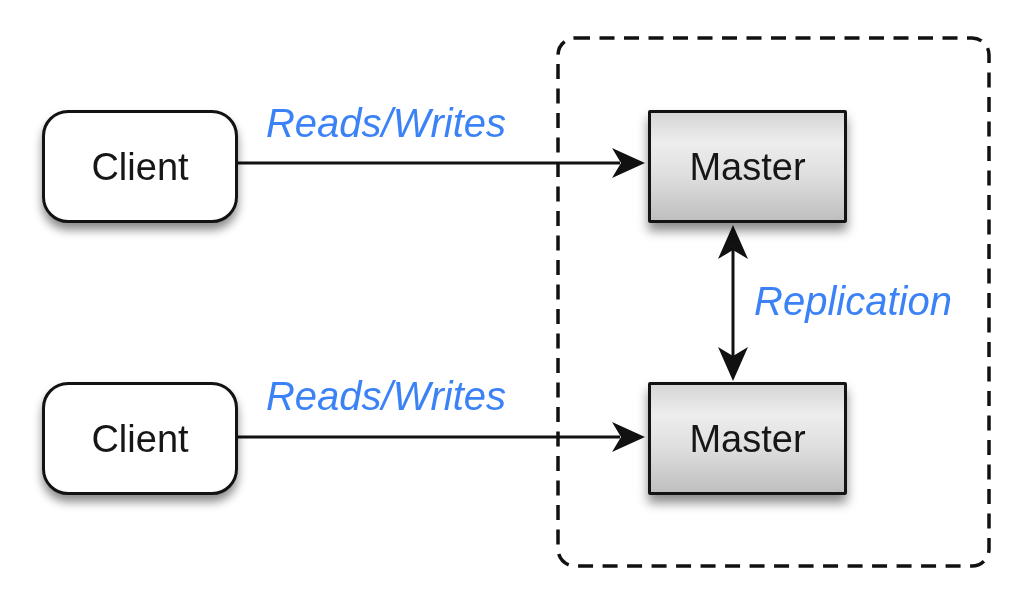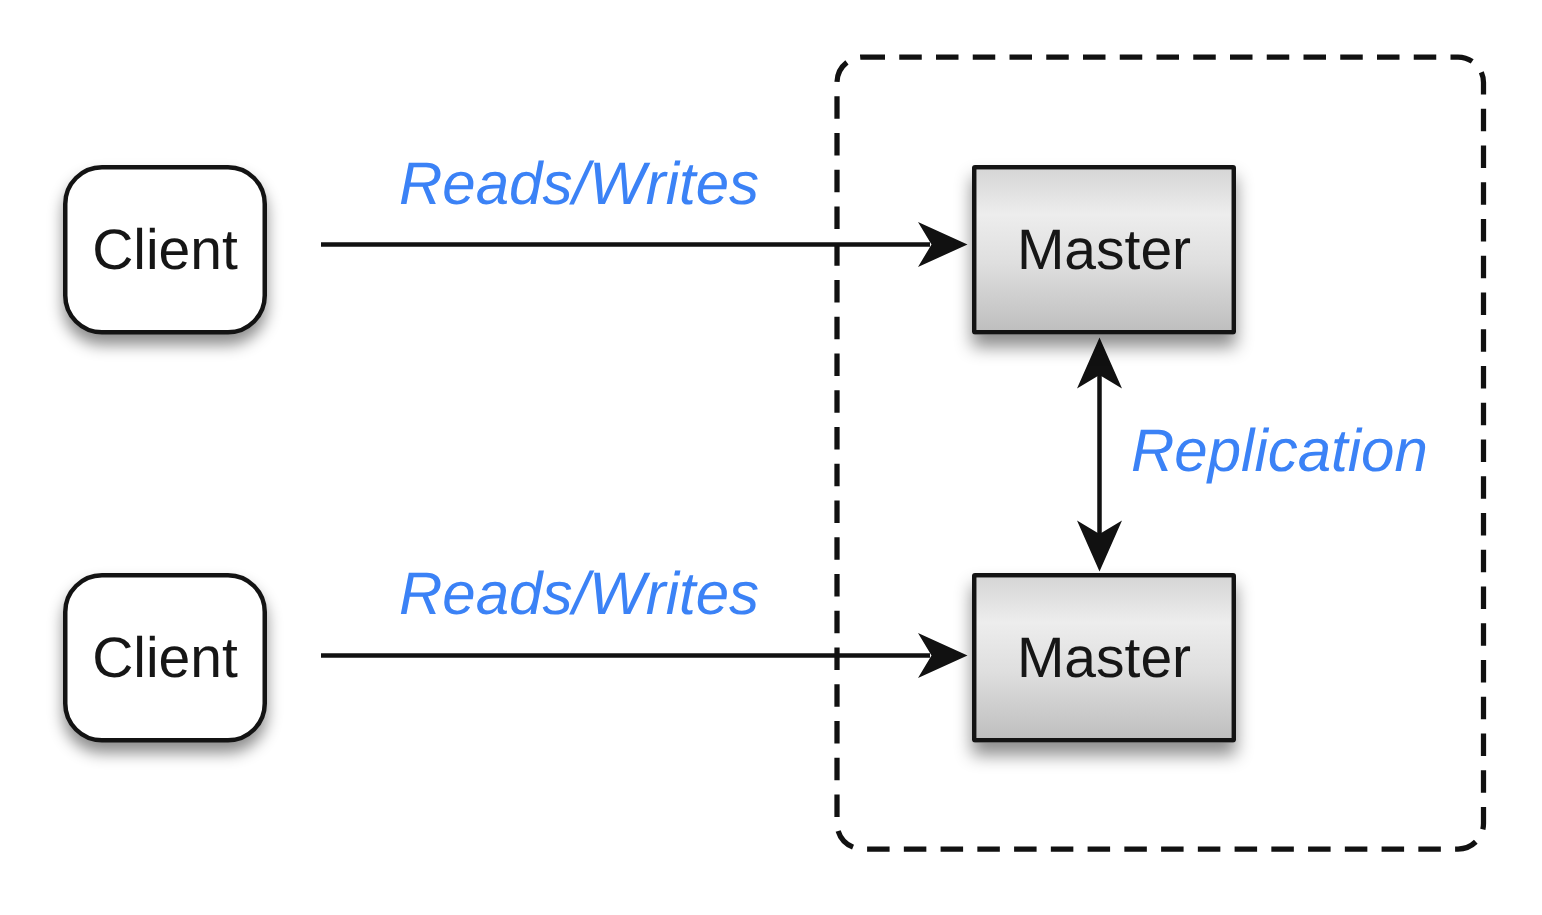--- a/index.html
+++ b/index.html
@@ -18,28 +18,28 @@
     box-sizing: border-box;
     display: flex;
     align-items: center;
     justify-content: center;
     font-size: 38px;
     line-height: 1;
     color: #161616;
     border: 3px solid #131313;
   }
   .node.client {
-    width: 136px;
+    width: 196px;
     height: 113px;
     background: #ffffff;
     border-radius: 26px;
     box-shadow: 0 7px 10px rgba(0,0,0,0.45);
   }
   .node.master {
-    width: 176px;
+    width: 199px;
     height: 113px;
     background: linear-gradient(180deg, #d6d6d6 0%, #ededed 28%, #dfdfdf 58%, #bfbfbf 100%);
     border-radius: 2px;
     box-shadow: 0 8px 11px rgba(0,0,0,0.45);
   }
   .edge-label {
     position: absolute;
     font-size: 40px;
     line-height: 1;
     white-space: nowrap;

